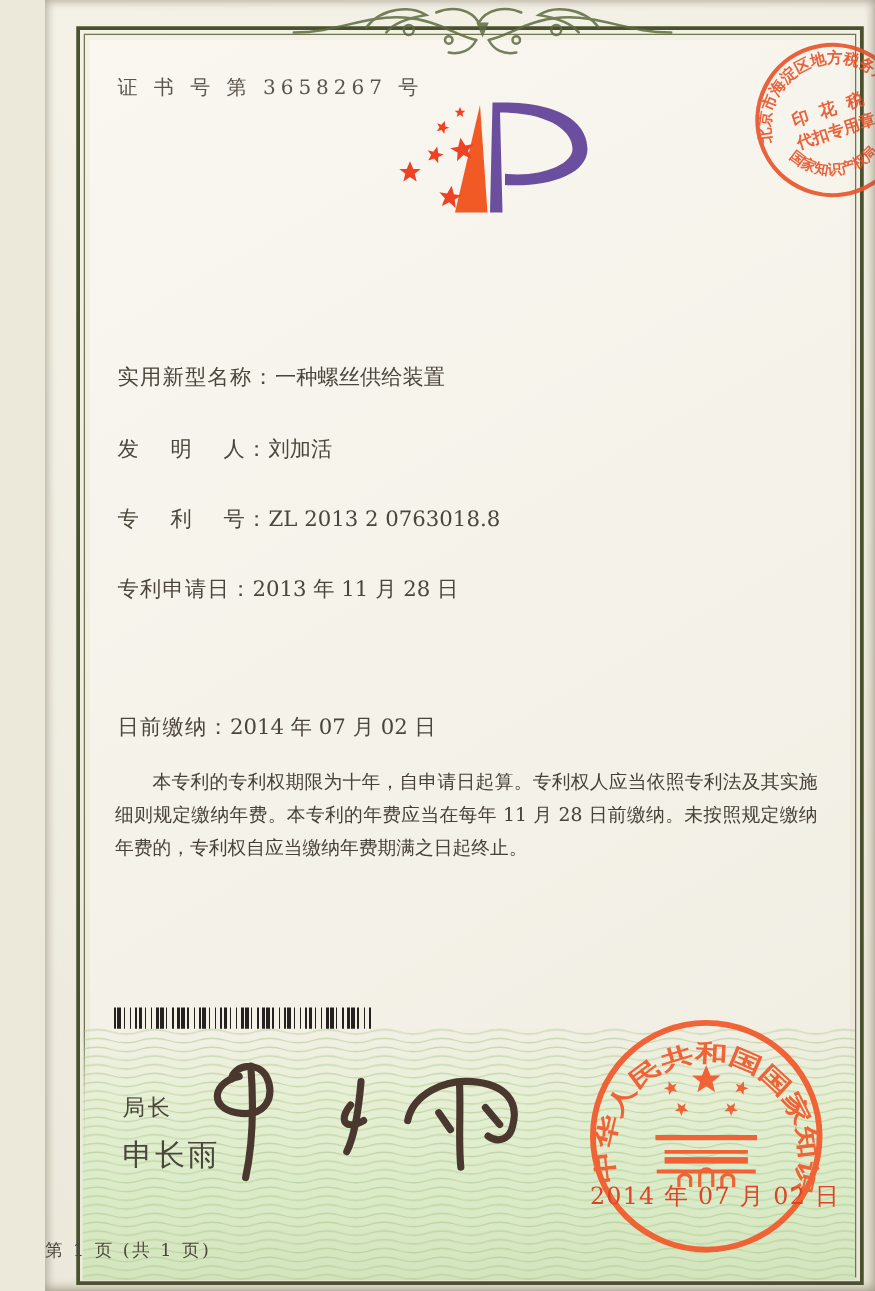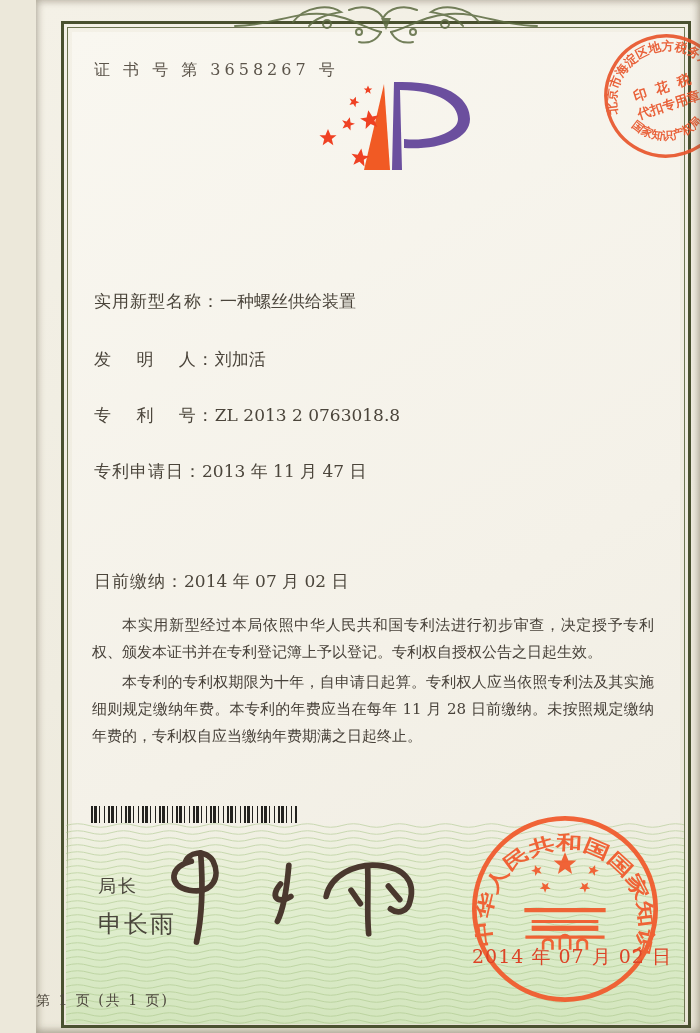--- a/index.html
+++ b/index.html
@@ -155,28 +155,27 @@
   <div class="row row-1">
     <span class="lbl">实用新型名称：</span><span>一种螺丝供给装置</span>
   </div>
   <div class="row row-2">
     <span class="lbl">发　 明　 人：</span><span>刘加活</span>
   </div>
   <div class="row row-3">
     <span class="lbl">专　 利　 号：</span><span>ZL 2013 2 0763018.8</span>
   </div>
   <div class="row row-4">
-    <span class="lbl">专利申请日：</span><span>2013 年 11 月 47 日</span>
+    <span class="lbl">专利申请日：</span><span>2013 年 11 月 28 日</span>
   </div>
   <div class="row row-6">
     <span class="lbl">日前缴纳：</span><span>2014 年 07 月 02 日</span>
   </div>
 
   <div class="body-text">
-    <p>本实用新型经过本局依照中华人民共和国专利法进行初步审查，决定授予专利权、颁发本证书并在专利登记簿上予以登记。专利权自授权公告之日起生效。</p>
     <p>本专利的专利权期限为十年，自申请日起算。专利权人应当依照专利法及其实施细则规定缴纳年费。本专利的年费应当在每年 11 月 28 日前缴纳。未按照规定缴纳年费的，专利权自应当缴纳年费期满之日起终止。</p>
   </div>
 
   <div class="band">
     <svg class="waves">
       <defs>
         <pattern id="waves" width="46" height="7" patternUnits="userSpaceOnUse">
           <path d="M0,3.5 Q11.5,0 23,3.5 T46,3.5" fill="none" stroke="#a7c487" stroke-width="1"></path>
         </pattern>
       </defs>

